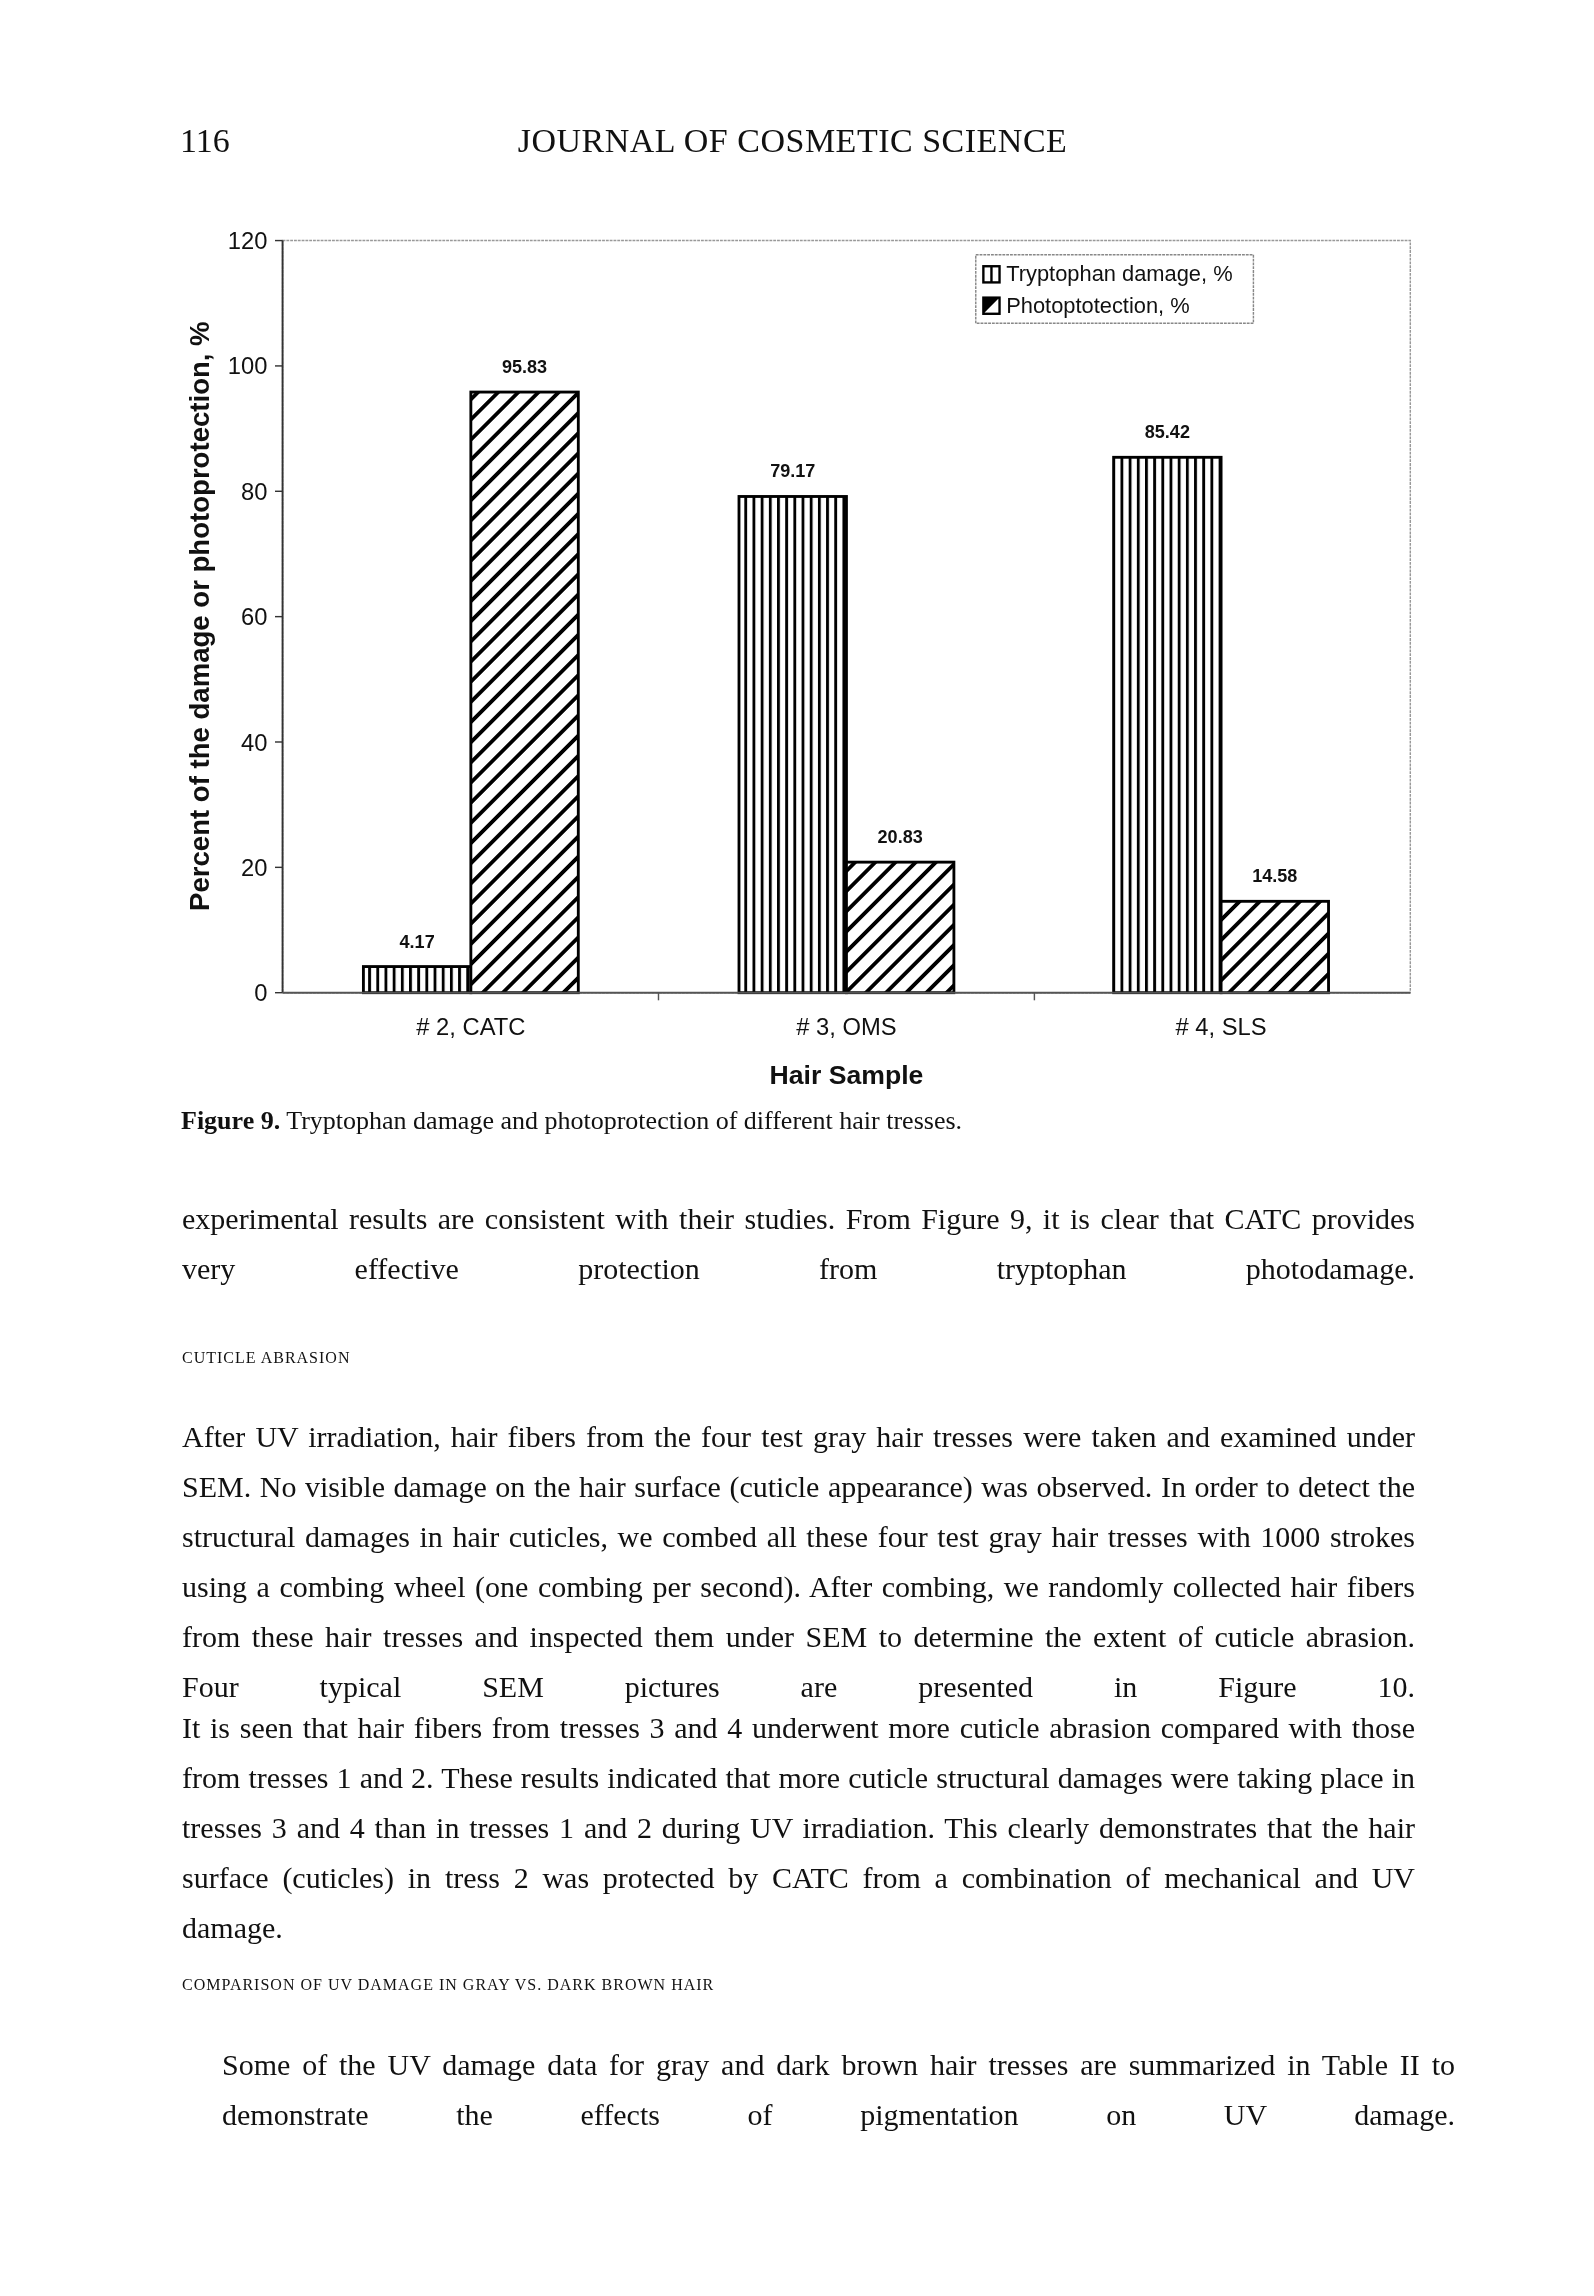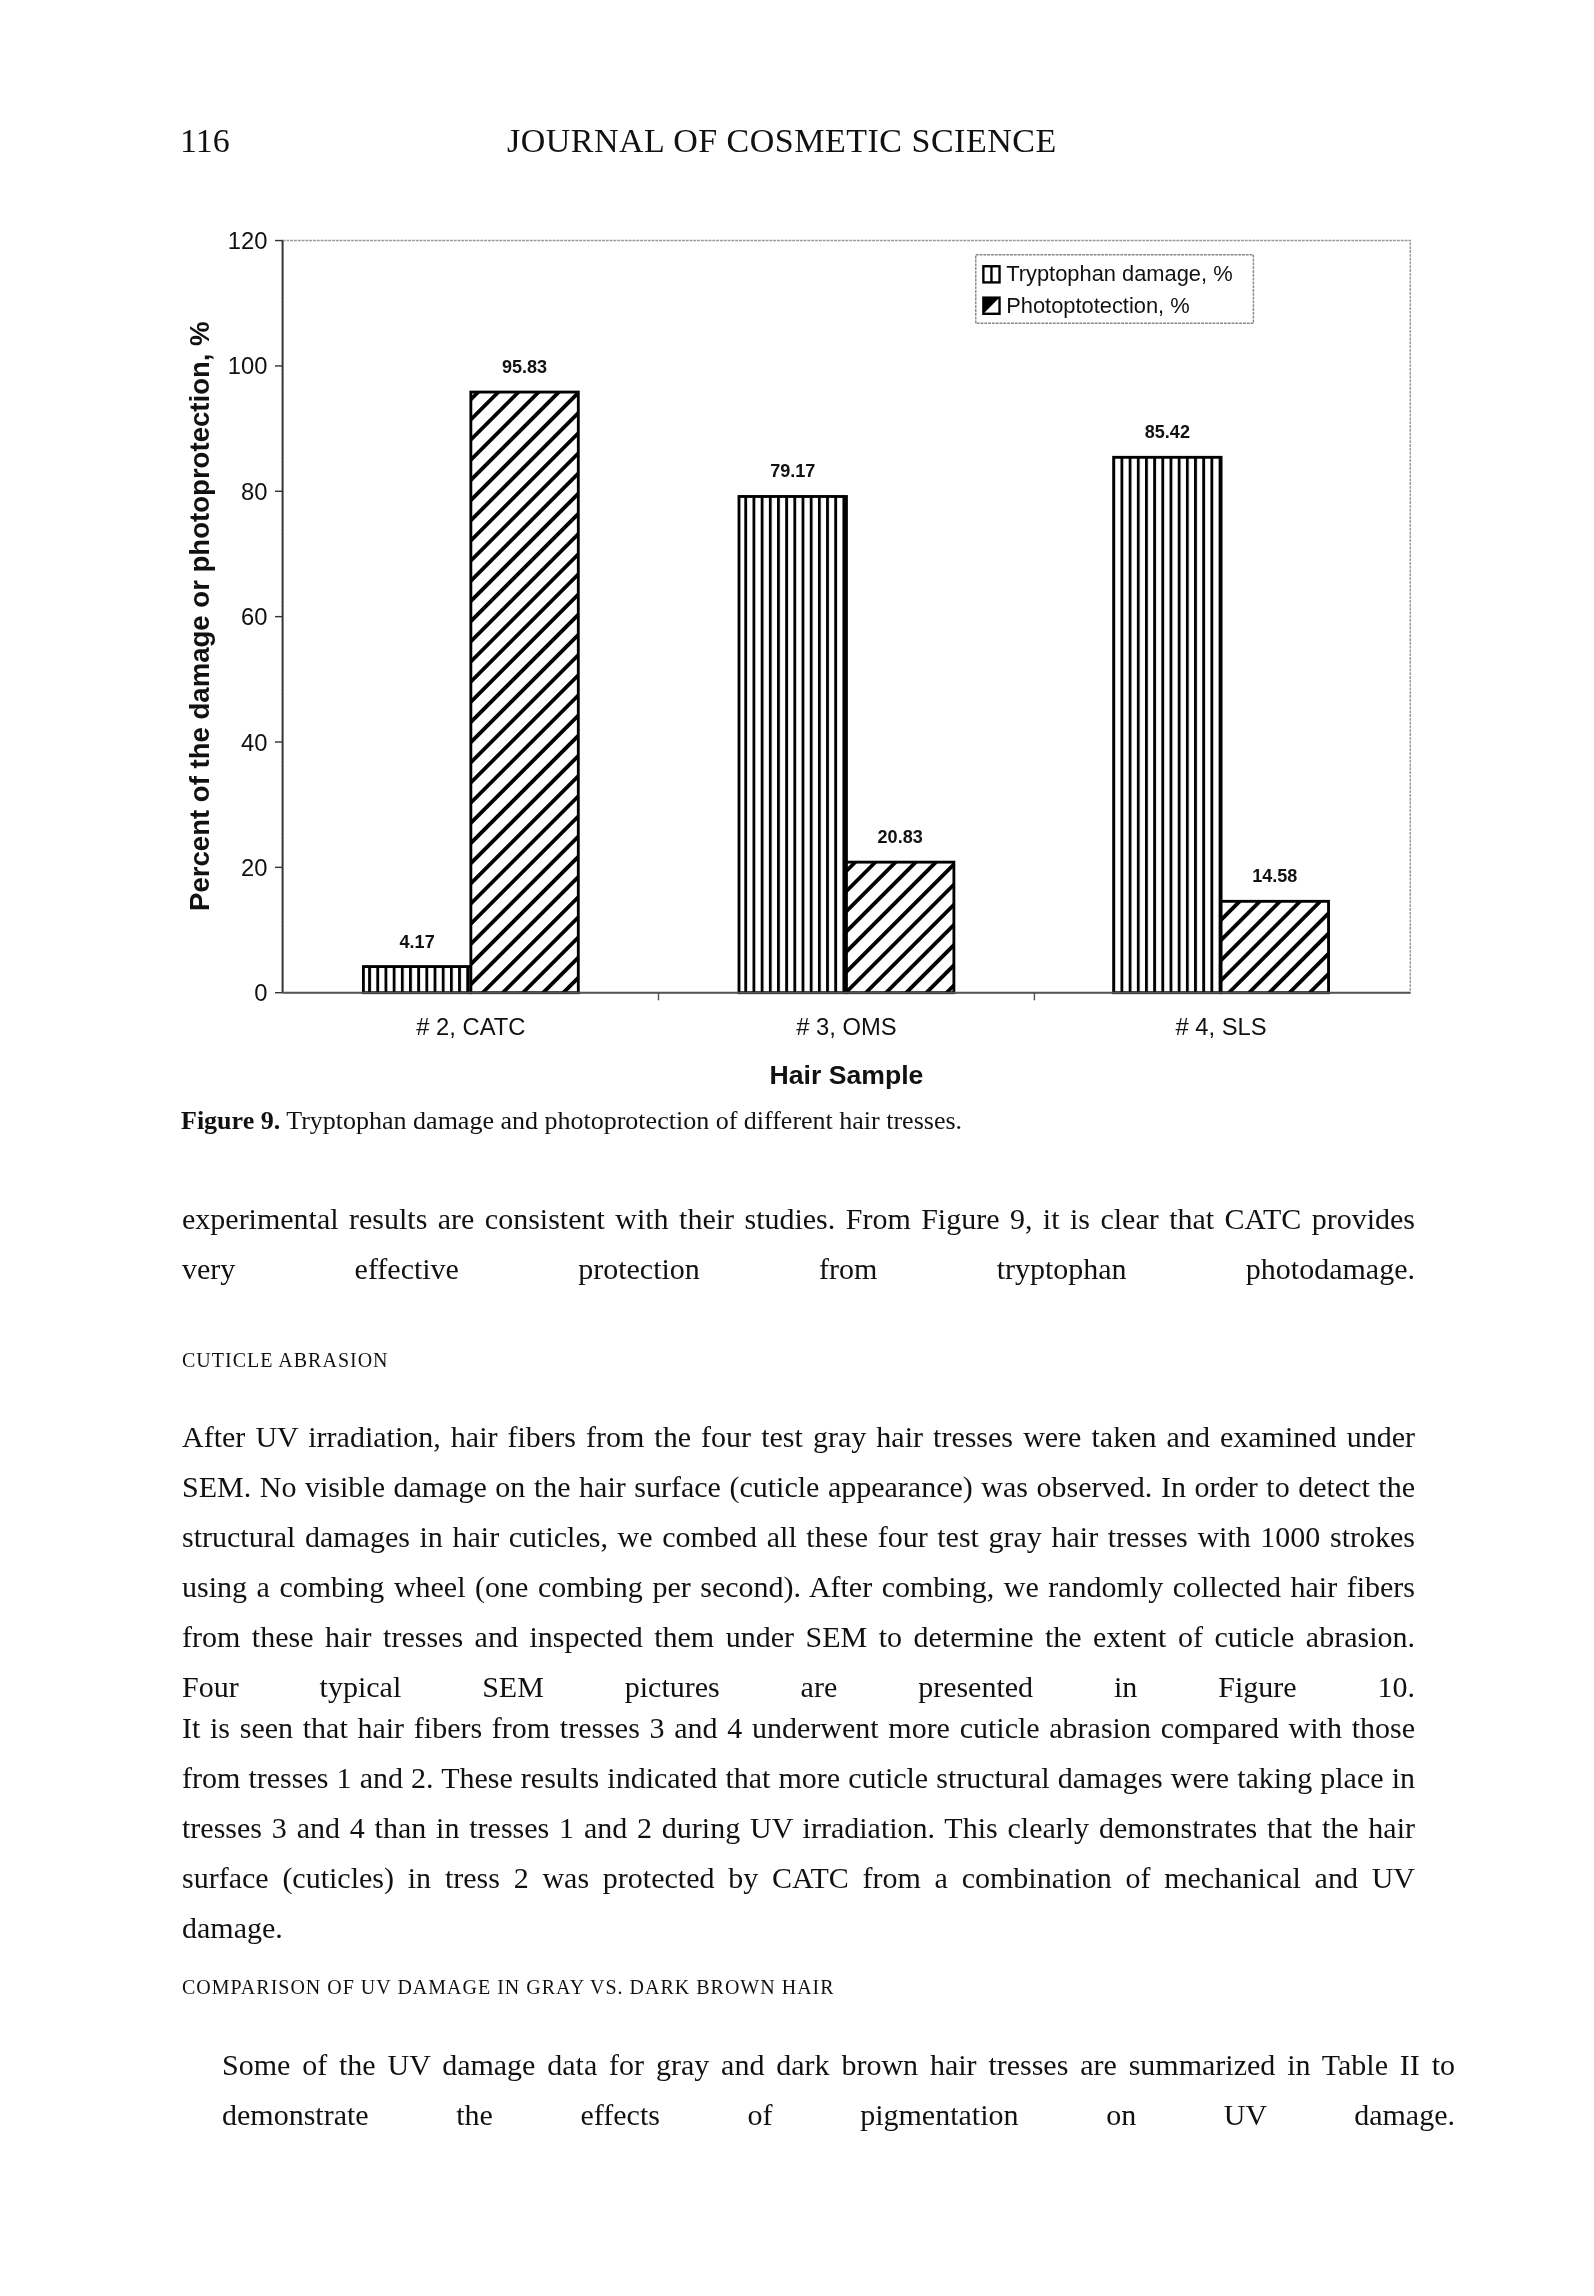--- a/index.html
+++ b/index.html
@@ -1,32 +1,32 @@
 <!DOCTYPE html>
 <html style="font-size:15px"><head>
 <meta charset="utf-8">
 <style>
   html, body { margin:0; padding:0; background:#ffffff; }
   body { width:1594px; height:2297px; position:relative; overflow:hidden; color:#111; }
   .serif { font-family: "Liberation Serif", "DejaVu Serif", serif; }
   .abs { position:absolute; }
 
   #running-head .pg { left:180px; top:122px; font-size:34px; }
-  #running-head .jt { left:507px; top:122px; font-size:34px; letter-spacing:0.5px; width:571px; text-align:left; }
+  #running-head .jt { left:507px; top:122px; font-size:34px; letter-spacing:0.5px; width:571px; text-align:center; }
 
   
   #chart { position:absolute; left:0; top:0; width:1594px; height:1103px; }
   #chart svg { position:absolute; left:0; top:0; }
 
   .caption { left:181px; top:1106px; width:1233px; text-align:left; font-size:26px; }
   .caption b { font-weight:bold; }
 
   .para { position:absolute; left:182px; width:1233px; font-size:30px; line-height:50px; text-align:justify; }
   .para::after { content:""; display:inline-block; width:100%; }
-  .heading { position:absolute; left:182px; font-size:20px; letter-spacing:1px; }
+  .heading { position:absolute; left:182px; font-size:16px; letter-spacing:1px; }
 </style>
 </head>
 <body>
 
 <div id="running-head">
   <div class="abs serif pg">116</div>
   <div class="abs serif jt">JOURNAL OF COSMETIC SCIENCE</div>
 </div>
 
 <div id="chart">

